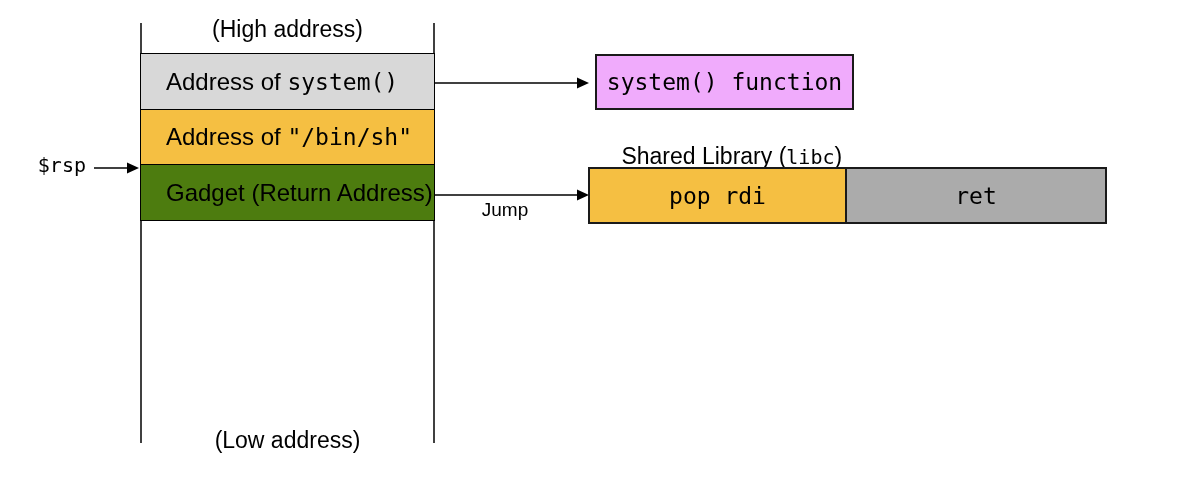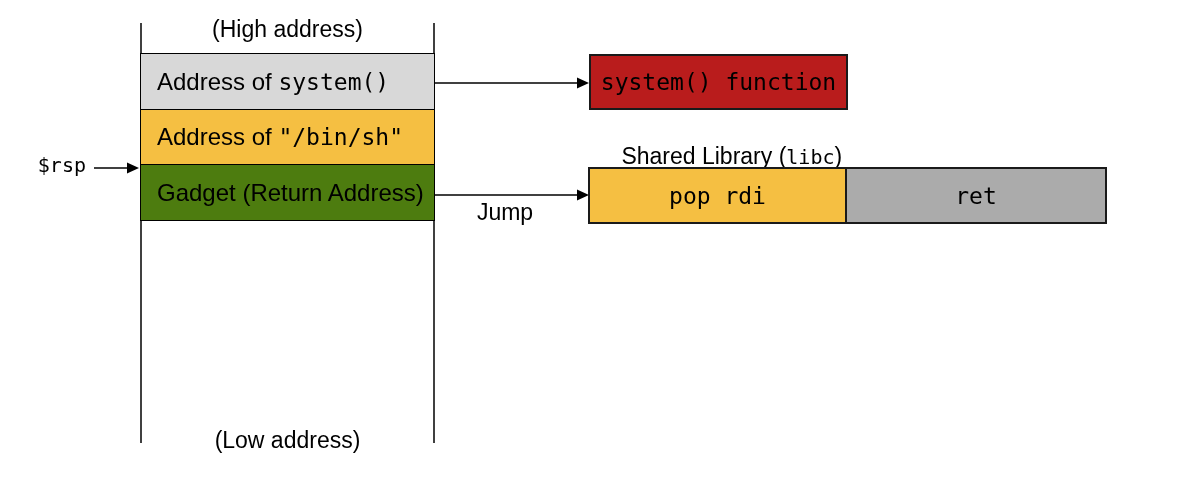--- a/index.html
+++ b/index.html
@@ -15,21 +15,21 @@
   .mono { font-family: "DejaVu Sans Mono", monospace; }
   .arrows-svg { position: absolute; left: 0; top: 0; pointer-events: none; }
 
   .stack-col { position: absolute; left: 140px; top: 53px; width: 295px; }
   .cell {
     box-sizing: border-box;
     height: 57px;
     border: 1.5px solid #000000;
     display: flex;
     align-items: center;
-    padding-left: 16px;
+    padding-left: 25px;
     font-size: 24px;
     white-space: pre;
   }
   .cell + .cell { margin-top: -1.5px; }
   .cell .mono { font-size: 23px; }
 
   .addr-label {
     position: absolute;
     left: 140px;
     width: 295px;
@@ -69,21 +69,21 @@
     white-space: pre;
   }
   .shared-lib-caption .mono { font-size: 20px; }
 
   .jump-label {
     position: absolute;
     left: 455px;
     top: 199px;
     width: 100px;
     text-align: center;
-    font-size: 23px;
+    font-size: 19px;
   }
 </style>
 </head>
 <body>
 
 <div class="canvas">
 
   <svg class="arrows-svg" width="1188" height="484" viewBox="0 0 1188 484">
     <line x1="141" y1="23" x2="141" y2="443" stroke="#000" stroke-width="1.5"></line>
     <line x1="434" y1="23" x2="434" y2="443" stroke="#000" stroke-width="1.5"></line>
@@ -115,21 +115,21 @@
     <div class="cell" style="background-color: rgb(245, 191, 66);">
       <span>Address of </span><span class="mono">"/bin/sh"</span>
     </div>
     <div class="cell" style="background-color: #4d7c0f;">
       <span>Gadget (Return Address)</span><span class="mono"></span>
     </div>
   </div>
 
   <div class="rsp-label mono">$rsp</div>
 
-  <div class="box system-box mono" style="background-color: #b91c1c;">system() function</div>
+  <div class="box system-box mono" style="background-color: #f0abfc; margin-left: 6px;">system() function</div>
 
   <div class="shared-lib-caption">
     <span>Shared Library (</span><span class="mono">libc</span><span>)</span>
   </div>
 
   <div class="jump-label">Jump</div>
 
   <div class="box poprdi-box mono" style="background-color: rgb(245, 191, 66); text-align: center;">pop rdi</div>
 
   <div class="box ret-box mono" style="background-color: rgb(171, 171, 171);">ret</div>

